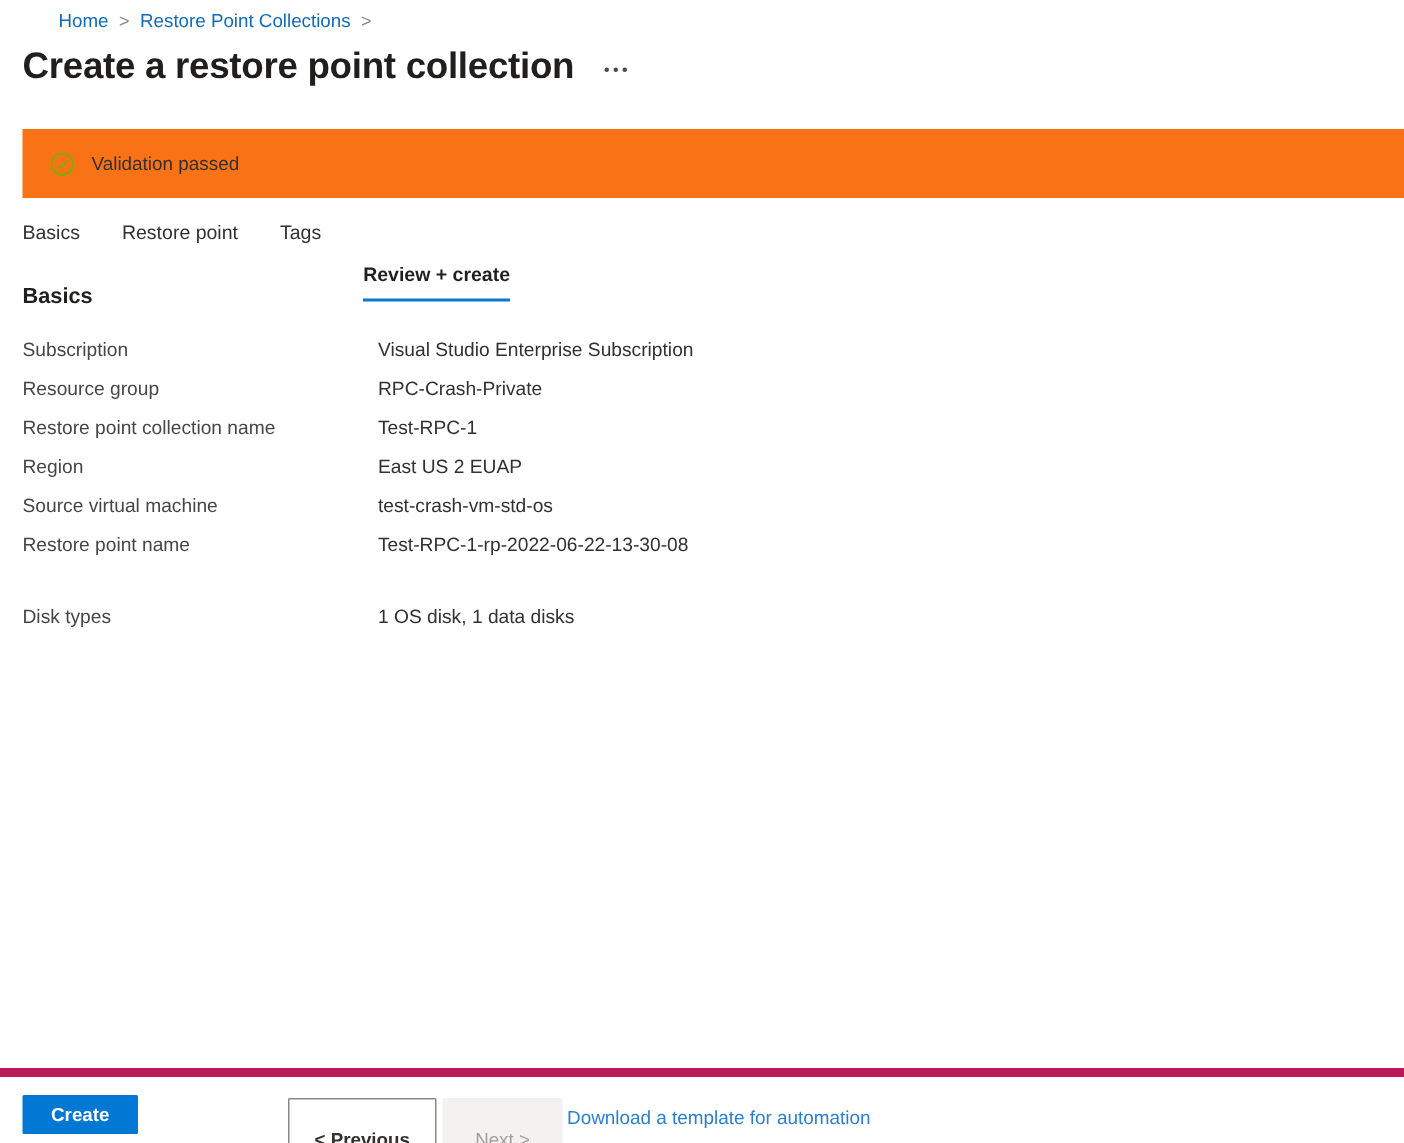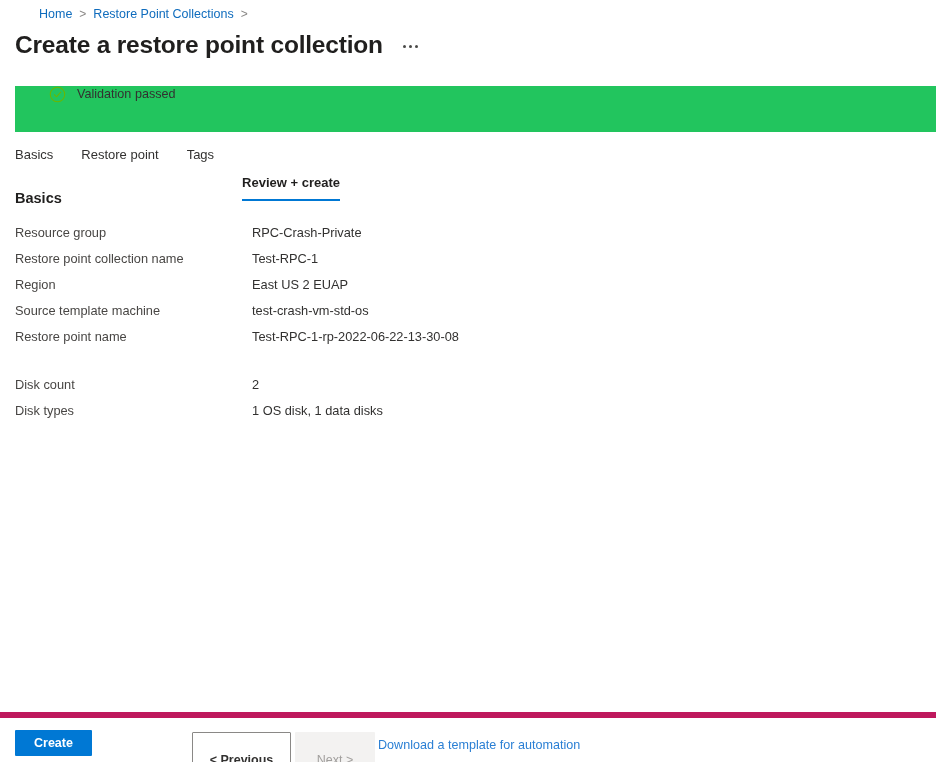--- a/index.html
+++ b/index.html
@@ -40,22 +40,22 @@
   }
   .ellipsis-btn i {
     width: 3px; height: 3px; border-radius: 50%;
     background: #4a4a48; display: block;
   }
 
   
   .banner {
     position: absolute; left: 15px; top: 86px;
     width: 921px; height: 46px;
-    background: #22c55e;
-    display: flex; align-items: flex-start; padding-left: 34px; gap: 11px;
+    background: #f97316;
+    display: flex; align-items: center; padding-left: 18px; gap: 11px;
   }
   .check-icon { width: 17px; height: 17px; flex: 0 0 17px; display: block; }
   .banner-text { font-size: 12.6px; color: #323130; line-height: 16px; }
 
   
   .tabs {
     position: absolute; left: 15px; top: 144px;
     display: flex; align-items: flex-start; gap: 0;
   }
   .tab {
@@ -175,47 +175,47 @@
       <span>Review + create</span>
     </div>
   </div>
 
   <div class="content">
 
     <div class="section">
       <div class="section-head">Basics</div>
 
       <div class="kv-row">
+        <div class="kv-key">Subscription</div>
+        <div class="kv-val">Visual Studio Enterprise Subscription</div>
+      </div>
+      <div class="kv-row">
         <div class="kv-key">Resource group</div>
         <div class="kv-val">RPC-Crash-Private</div>
       </div>
       <div class="kv-row">
         <div class="kv-key">Restore point collection name</div>
         <div class="kv-val">Test-RPC-1</div>
       </div>
       <div class="kv-row">
         <div class="kv-key">Region</div>
         <div class="kv-val">East US 2 EUAP</div>
       </div>
       <div class="kv-row">
-        <div class="kv-key">Source template machine</div>
+        <div class="kv-key">Source virtual machine</div>
         <div class="kv-val">test-crash-vm-std-os</div>
       </div>
       <div class="kv-row">
         <div class="kv-key">Restore point name</div>
         <div class="kv-val">Test-RPC-1-rp-2022-06-22-13-30-08</div>
       </div>
     </div>
 
     <div class="section">
 
-      <div class="kv-row">
-        <div class="kv-key">Disk count</div>
-        <div class="kv-val">2</div>
-      </div>
       <div class="kv-row">
         <div class="kv-key">Disk types</div>
         <div class="kv-val">1 OS disk, 1 data disks</div>
       </div>
     </div>
 
   </div>
 
   <div class="footer">
     <button class="btn-create">Create</button>

